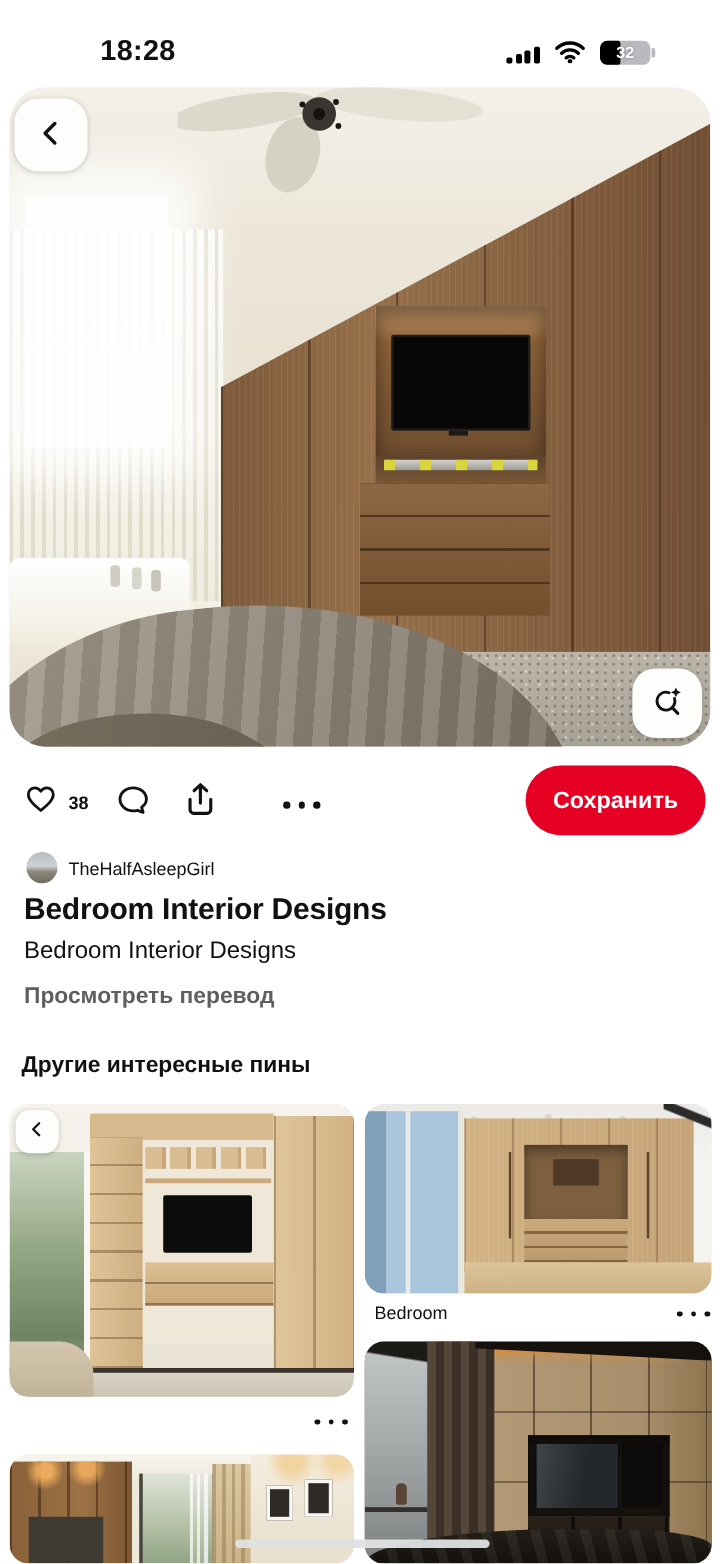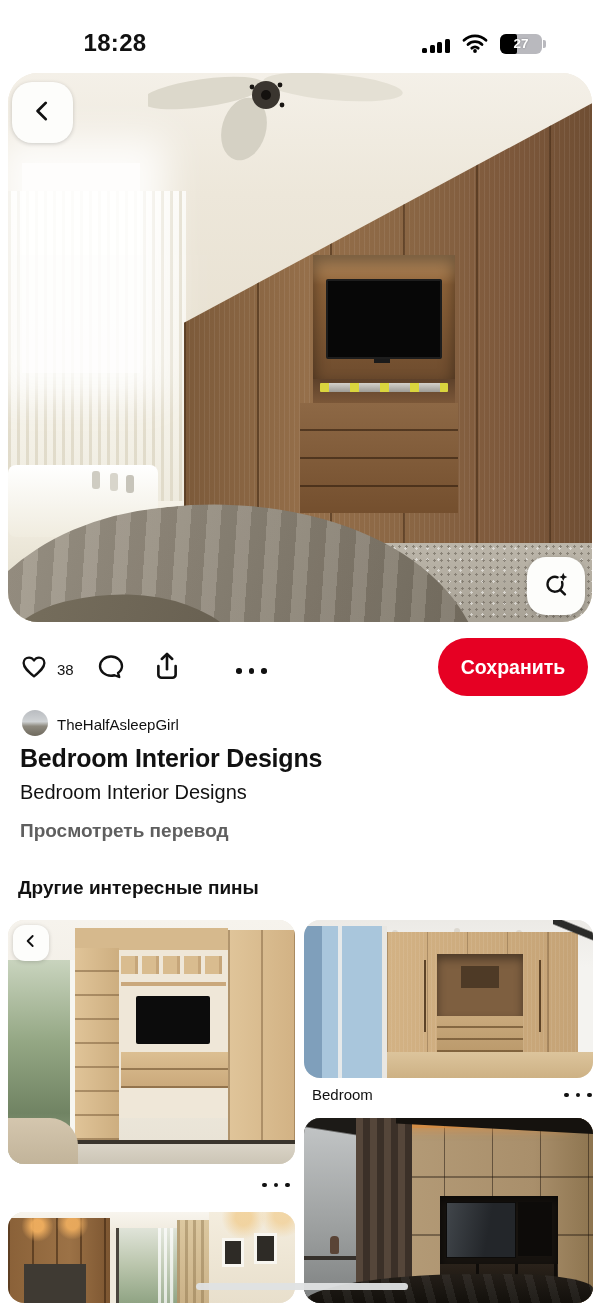--- a/index.html
+++ b/index.html
@@ -69,21 +69,21 @@
   .m-fan{left:140px;top:-4px;width:260px;height:92px;}
 
   
   .fab{background:#fdfdfb;box-shadow:0 1px 4px rgba(0,0,0,.18);display:flex;align-items:center;justify-content:center;}
   .back-btn{left:12px;top:82px;width:61px;height:61px;border-radius:20px;}
   .lens-btn{left:527px;top:557px;width:58px;height:58px;border-radius:19px;}
 
   
   .icon-btn{display:flex;align-items:center;justify-content:center;}
   .act-heart{left:19px;top:653px;width:30px;height:30px;}
-  .act-count{left:57px;top:661px;font-size:15px;}
+  .act-count{left:57px;top:661px;font-size:15px;font-weight:bold;}
   .act-comment{left:96px;top:654px;width:30px;height:30px;}
   .act-share{left:151px;top:651px;width:32px;height:34px;}
   .dots{display:flex;gap:7px;align-items:center;}
   .dots i{width:5.5px;height:5.5px;border-radius:50%;background:#111;display:block;}
   .act-more{left:236px;top:666px;height:10px;}
   .save-btn{left:438px;top:638px;width:150px;height:58px;border-radius:29px;border:none;
      display:flex;align-items:center;justify-content:center;
      color:#fff;font-size:19.5px;font-weight:700;font-family:"Liberation Sans",sans-serif;}
 
   
@@ -223,21 +223,21 @@
   <div class="abs sb-wifi">
     <svg width="26" height="20" viewBox="0 0 26 20">
       <path d="M2 7.2a16 16 0 0 1 22 0" fill="none" stroke="#000" stroke-width="2.8" stroke-linecap="round"></path>
       <path d="M6 11.4a10 10 0 0 1 14 0" fill="none" stroke="#000" stroke-width="2.8" stroke-linecap="round"></path>
       <path d="M9.8 15.2a5 5 0 0 1 6.4 0" fill="none" stroke="#000" stroke-width="2.8" stroke-linecap="round"></path>
       <circle cx="13" cy="18" r="1.9" fill="#000"></circle>
     </svg>
   </div>
   <div class="abs sb-batt">
     <div class="abs sb-batt-fill"></div>
-    <div class="abs sb-batt-txt">27</div>
+    <div class="abs sb-batt-txt">32</div>
   </div>
   <div class="abs sb-nub"></div>
 
   <div class="abs photo main-photo">
     <div class="abs m-base"></div>
     <div class="abs m-window"></div>
     <div class="abs m-window-light"></div>
     <div class="abs m-fan">
       <svg width="260" height="92" viewBox="0 0 260 92">
         <ellipse cx="55" cy="24" rx="62" ry="14" fill="#dcd8cb" transform="rotate(-8 55 24)"></ellipse>

